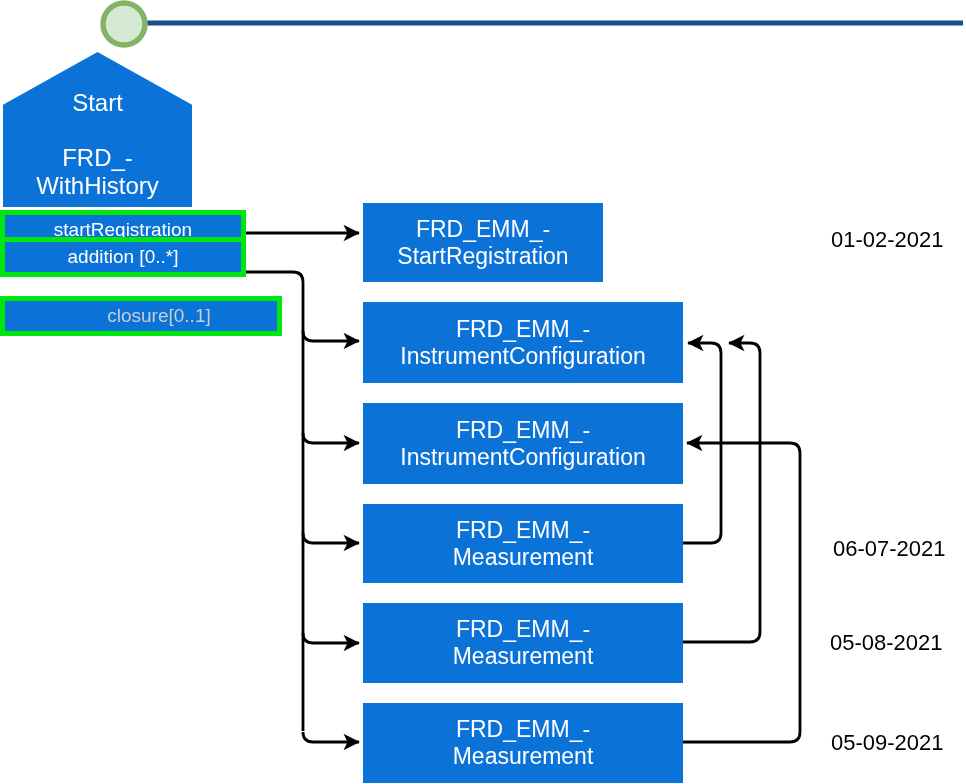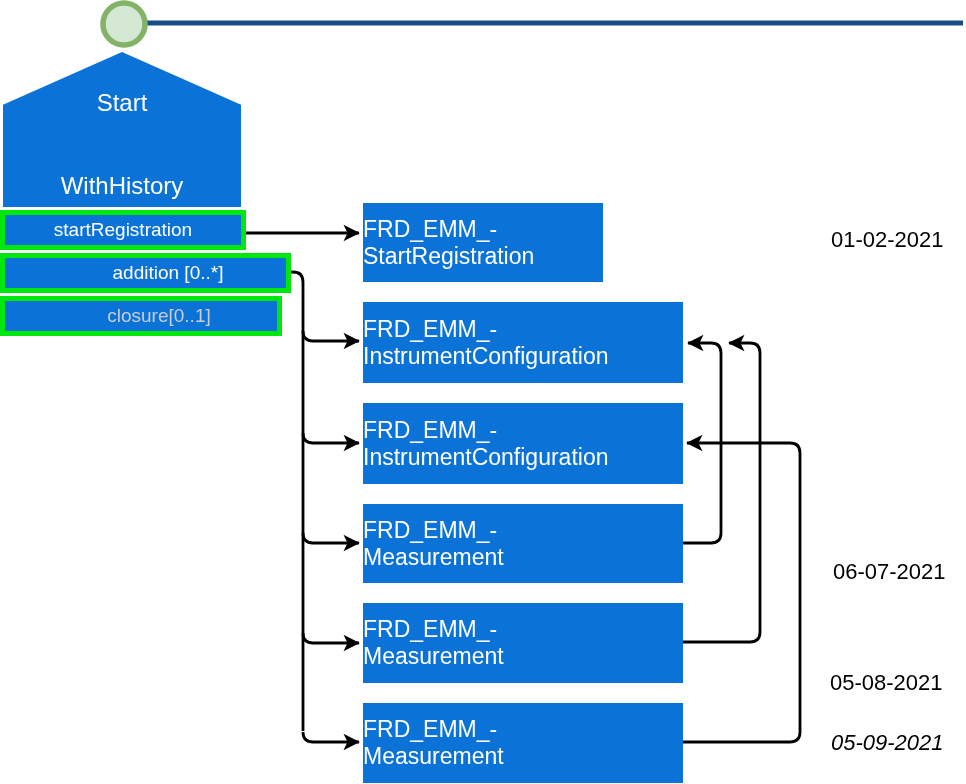--- a/index.html
+++ b/index.html
@@ -7,38 +7,38 @@
     position:relative;width:966px;height:784px;background:#fff;overflow:hidden;
     font-family:"Liberation Sans",sans-serif;
   }
   .abs{position:absolute;}
   
   #timeline-svg{position:absolute;left:0;top:0;width:966px;height:784px;pointer-events:none;}
   .navy-line{stroke:var(--navy-line);stroke-width:5;}
   .start-circle{fill:var(--circle-fill);stroke:var(--circle-ring);stroke-width:5.5;}
   
   .pentagon{
-    left:3px;top:52px;width:238px;height:155px;background:var(--box-blue);
+    left:3px;top:52px;width:189px;height:155px;background:var(--box-blue);
     clip-path:polygon(50% 0%,100% 34%,100% 100%,0% 100%,0% 34%);
     color:#fff;text-align:center;
   }
   .pent-line{position:absolute;left:0;width:100%;font-size:24px;line-height:26px;}
   .pent-title{top:38px;}
   .pent-n1{top:93px;}
   .pent-n2{top:121px;text-align:center;}
   
   .port{
     left:0;width:236px;height:30px;background:var(--box-blue);
     border:5px solid var(--green-border);
     color:#fff;font-size:19px;line-height:30px;text-align:center;
   }
   .port-muted{color:var(--muted-label);}
   
   .node{
-    background:var(--box-blue);color:#fff;
+    background:var(--box-blue);color:#fff;text-align:center;
     display:flex;flex-direction:column;justify-content:center;
     font-size:23px;line-height:27px;
   }
   
   .date{
     color:var(--date-text);font-size:22px;line-height:24px;white-space:nowrap;
   }
   
   .edge{fill:none;stroke:var(--arrow);stroke-width:2.8;marker-end:url(#ah);}
   .edge-noarrow{fill:none;stroke:var(--arrow);stroke-width:2.8;}
@@ -69,27 +69,28 @@
     <path class="edge" d="M 303 633 Q 303 643 313 643 H 359"></path>
     <path class="edge" d="M 303 732 Q 303 742 313 742 H 359"></path>
 
     <path class="edge" d="M 683 543 H 711 Q 721 543 721 533 V 353 Q 721 343 711 343 H 688"></path>
     <path class="edge" d="M 683 642 H 750 Q 760 642 760 632 V 353 Q 760 343 750 343 H 729"></path>
     <path class="edge" d="M 683 742 H 790 Q 800 742 800 732 V 453 Q 800 443 790 443 H 687"></path>
   </svg>
 
   <div class="abs pentagon">
     <div class="pent-line pent-title">Start</div>
+    <div class="pent-line pent-n1">FRD_-</div>
     <div class="pent-line pent-n2">WithHistory</div>
   </div>
 
   <div class="abs port" style="top:210px;">
     <span>startRegistration</span>
   </div>
-  <div class="abs port" style="top:253px;padding-left:45px;">
+  <div class="abs port" style="top:237px;">
     <span>addition [0..*]</span>
   </div>
   <div class="abs port port-muted" style="top:296px;padding-left:36px;">
     <span>closure[0..1]</span>
   </div>
 
   <div class="abs node" style="left:363px;top:203px;width:240px;height:79px;">
     <span>FRD_EMM_-</span>
     <span>StartRegistration</span>
   </div>
@@ -108,17 +109,17 @@
   <div class="abs node" style="left:363px;top:603px;width:320px;height:80px;">
     <span>FRD_EMM_-</span>
     <span>Measurement</span>
   </div>
   <div class="abs node" style="left:363px;top:703px;width:320px;height:80px;">
     <span>FRD_EMM_-</span>
     <span>Measurement</span>
   </div>
 
   <div class="abs date" style="left:831px;top:228px;">01-02-2021</div>
-  <div class="abs date" style="left:833px;top:560px;text-align:center;">06-07-2021</div>
-  <div class="abs date" style="left:830px;top:631px;margin-top:40px;">05-08-2021</div>
-  <div class="abs date" style="left:831px;top:731px;font-style:italic;">05-09-2021</div>
+  <div class="abs date" style="left:833px;top:537px;text-align:center;">06-07-2021</div>
+  <div class="abs date" style="left:830px;top:631px;">05-08-2021</div>
+  <div class="abs date" style="left:831px;top:731px;">05-09-2021</div>
 
 </div>
 
 </body></html>

